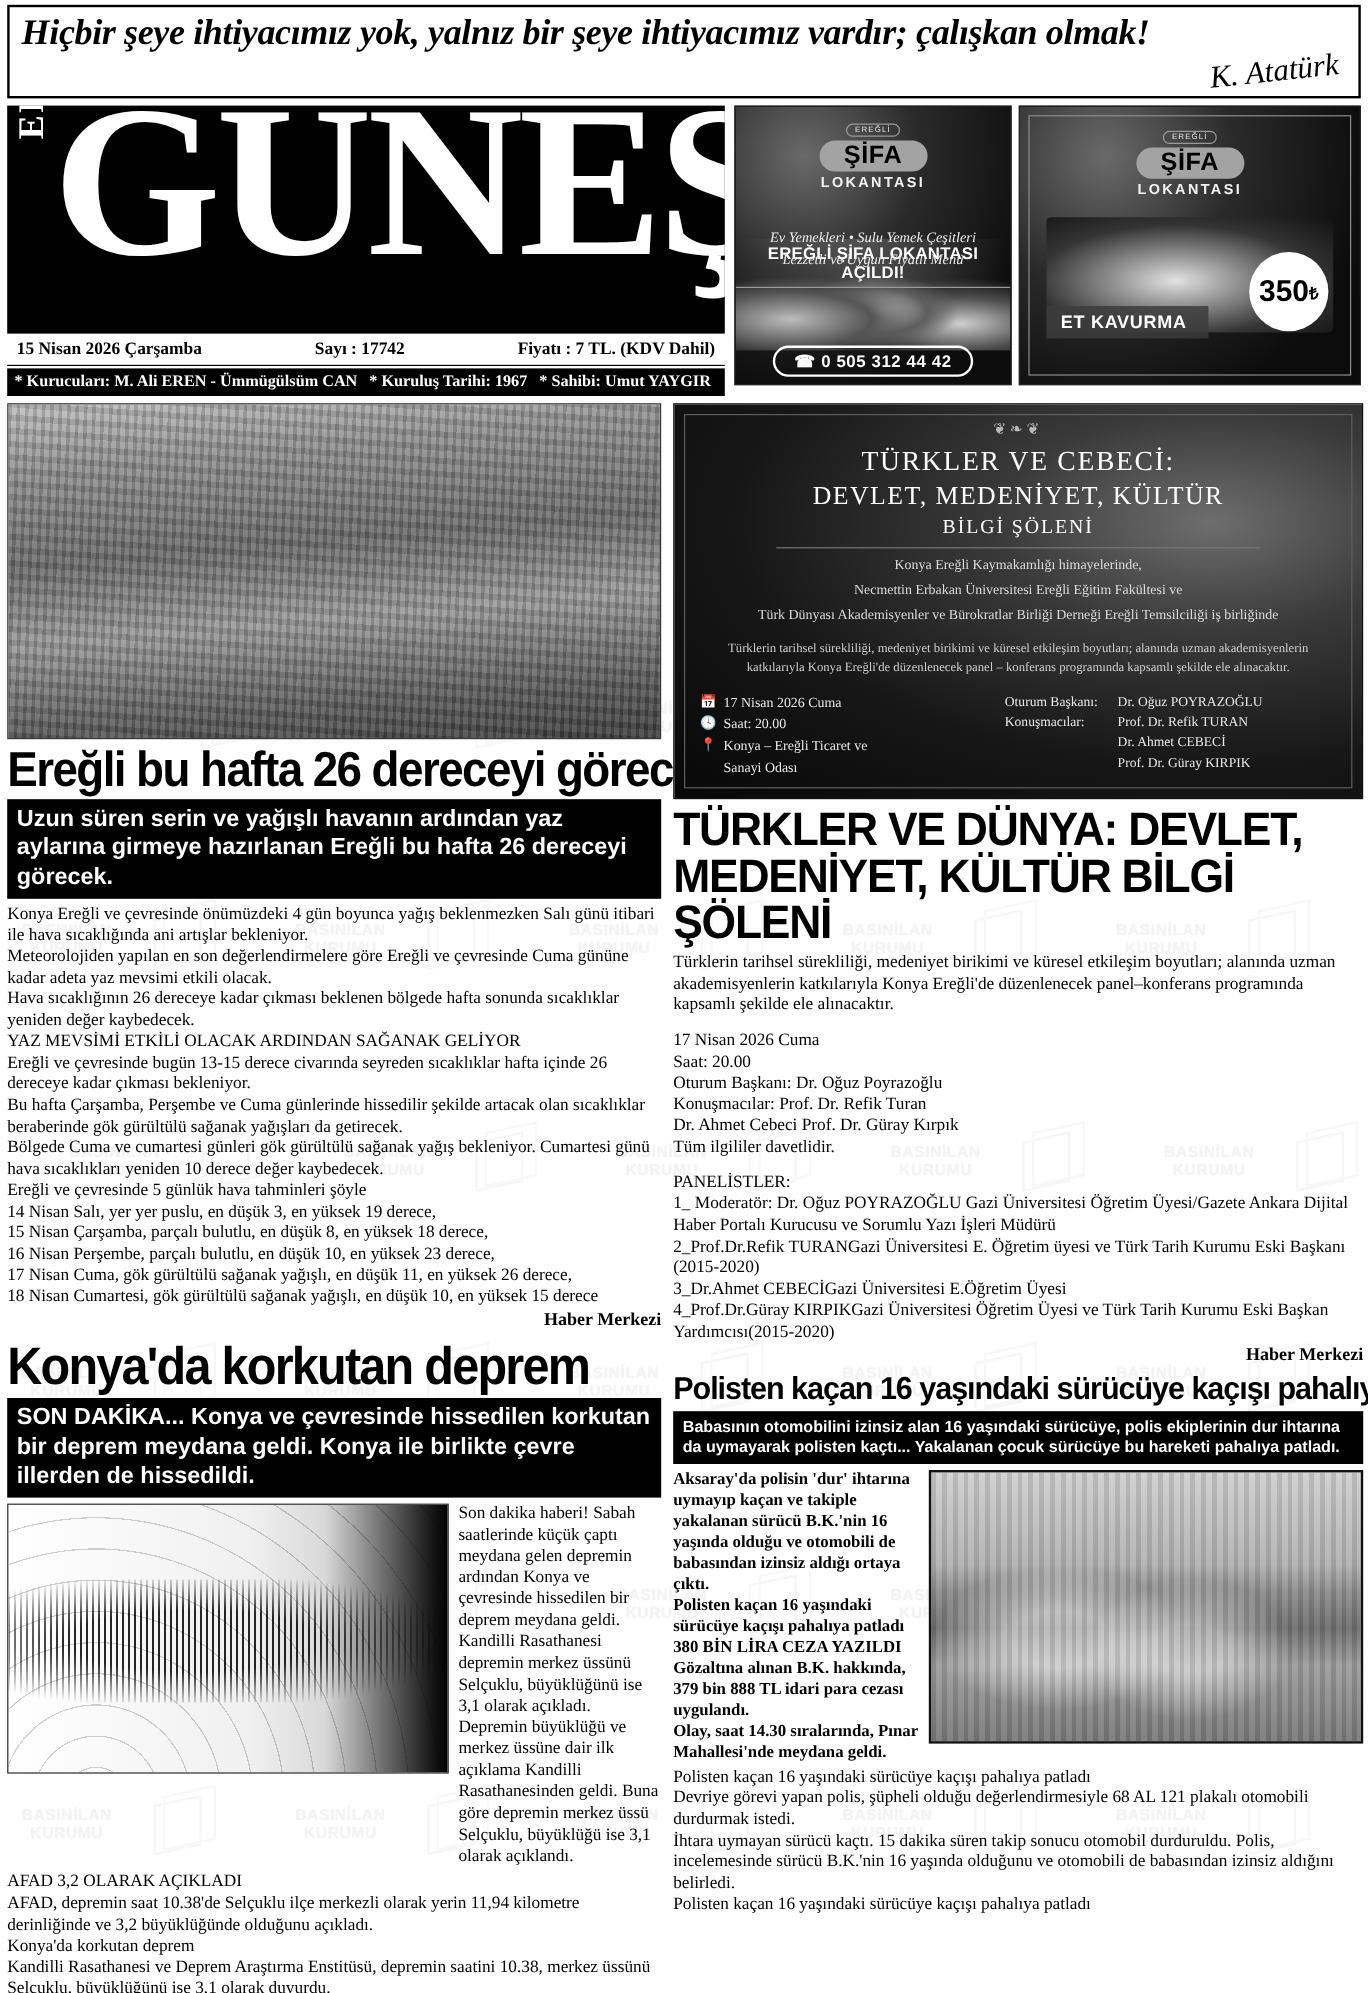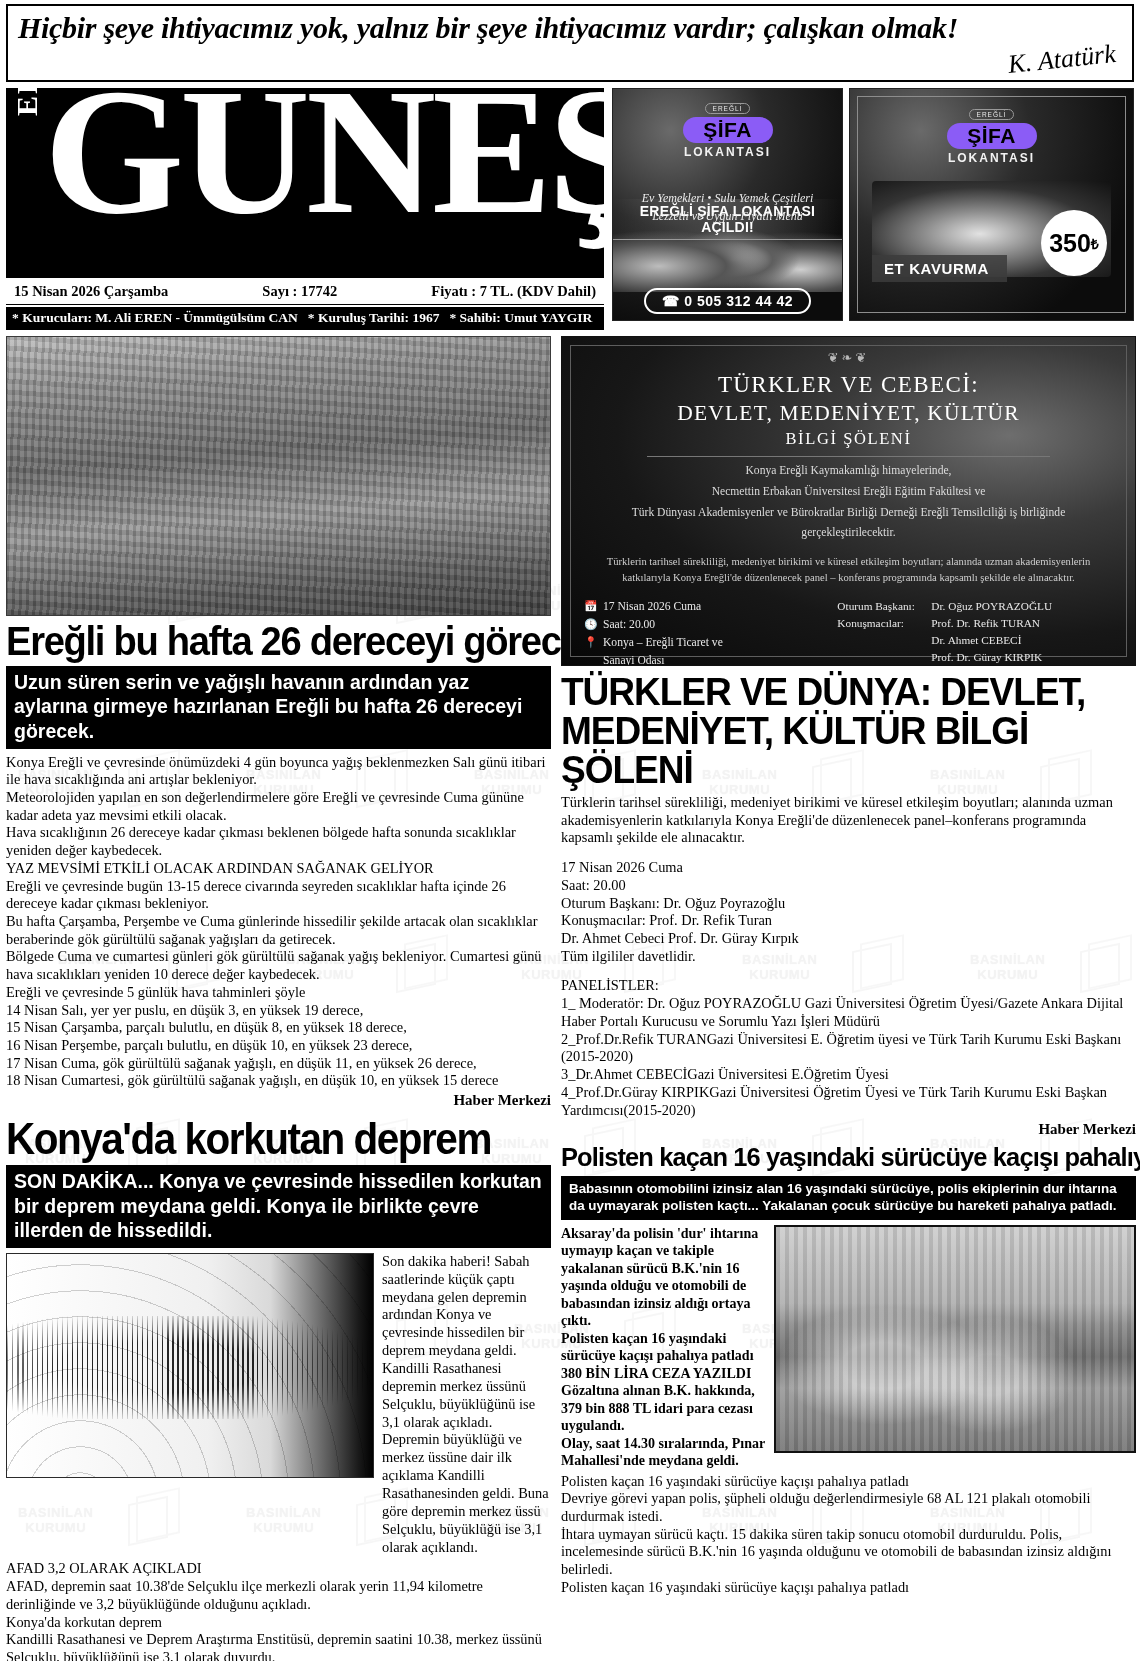--- a/index.html
+++ b/index.html
@@ -124,21 +124,21 @@
   .ad-logo{
     position:absolute; top:8px; left:0; right:0; text-align:center; z-index:3;
   }
   .badge-eregli{
     display:inline-block; border:1px solid #999; border-radius:9px;
     font-family:"Liberation Sans", sans-serif; font-size:6.5px; letter-spacing:1px;
     padding:1px 7px; color:#e8e8e8; margin-bottom:2px;
   }
   .pill-sifa{
     display:block; width:90px; margin:1px auto 0 auto;
-    background:#8b5cf6; color:#000; border-radius:14px;
+    background:#a3a3a3; color:#000; border-radius:14px;
     font-family:"Liberation Sans", sans-serif; font-weight:bold;
     font-size:21px; line-height:1.25; letter-spacing:.5px;
   }
   .lokantasi{
     display:block; font-family:"Liberation Sans", sans-serif;
     font-weight:bold; font-size:12px; letter-spacing:2px; margin-top:2px;
     color:#f2f2f2;
   }
   .ad-headline{
     position:absolute; top:74px; left:0; right:0; z-index:3;
@@ -466,21 +466,20 @@
         <div class="poster-frame"></div>
         <div class="poster-inner">
           <div class="orn">❦❧❦</div>
           <div class="poster-t1">TÜRKLER VE CEBECİ:</div>
           <div class="poster-t2">DEVLET, MEDENİYET, KÜLTÜR</div>
           <div class="poster-t3">BİLGİ ŞÖLENİ</div>
           <div class="poster-rule"></div>
           <p class="poster-p">Konya Ereğli Kaymakamlığı himayelerinde,</p>
           <p class="poster-p">Necmettin Erbakan Üniversitesi Ereğli Eğitim Fakültesi ve</p>
           <p class="poster-p">Türk Dünyası Akademisyenler ve Bürokratlar Birliği Derneği Ereğli Temsilciliği iş birliğinde</p>
-          <p class="poster-p">gerçekleştirilecektir.</p>
           <p class="poster-p2">Türklerin tarihsel sürekliliği, medeniyet birikimi ve küresel etkileşim boyutları; alanında uzman akademisyenlerin katkılarıyla Konya Ereğli'de düzenlenecek panel – konferans programında kapsamlı şekilde ele alınacaktır.</p>
 
           <div class="poster-cols">
             <div class="poster-left">
               <div class="poster-row">
                 <span class="pico">📅</span>
                 <span>17 Nisan 2026 Cuma</span>
               </div>
               <div class="poster-row">
                 <span class="pico">🕓</span>

